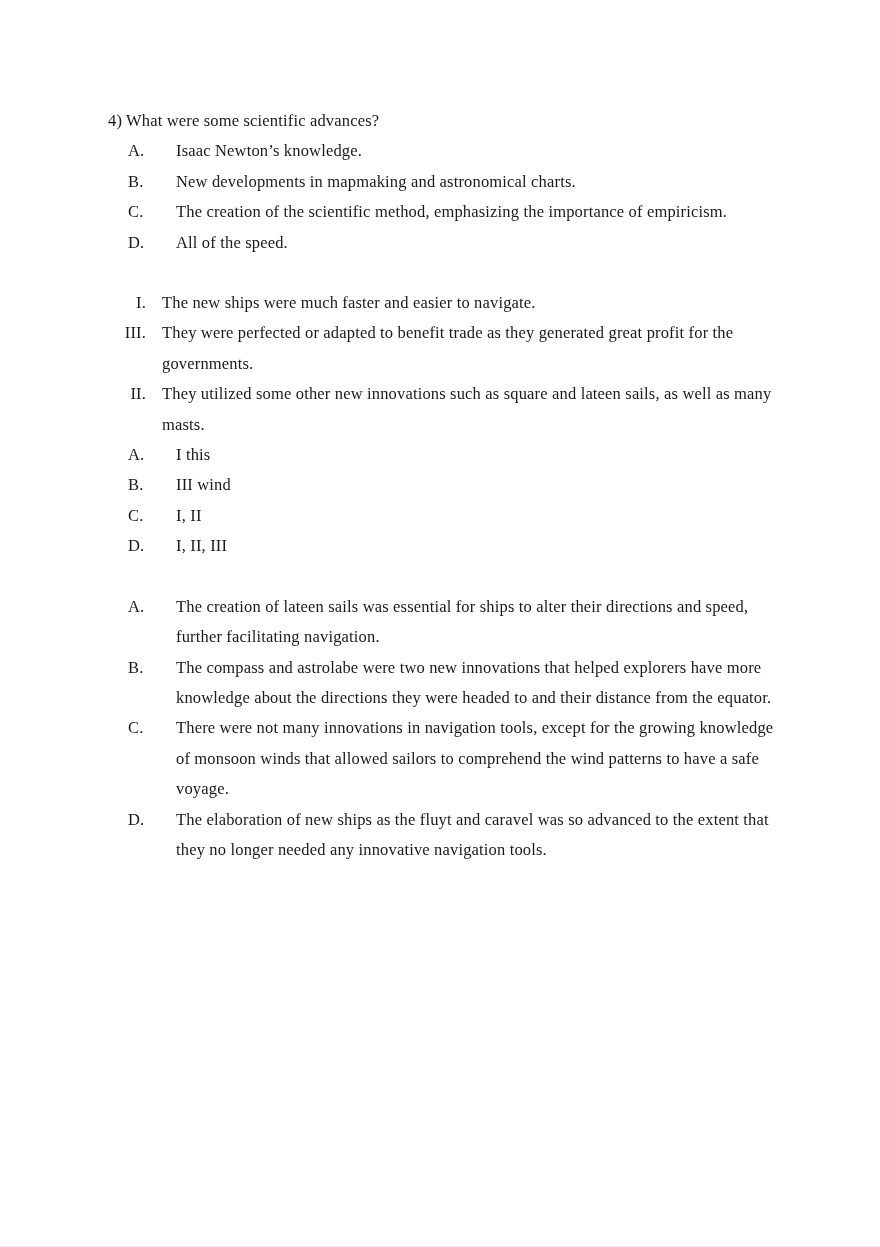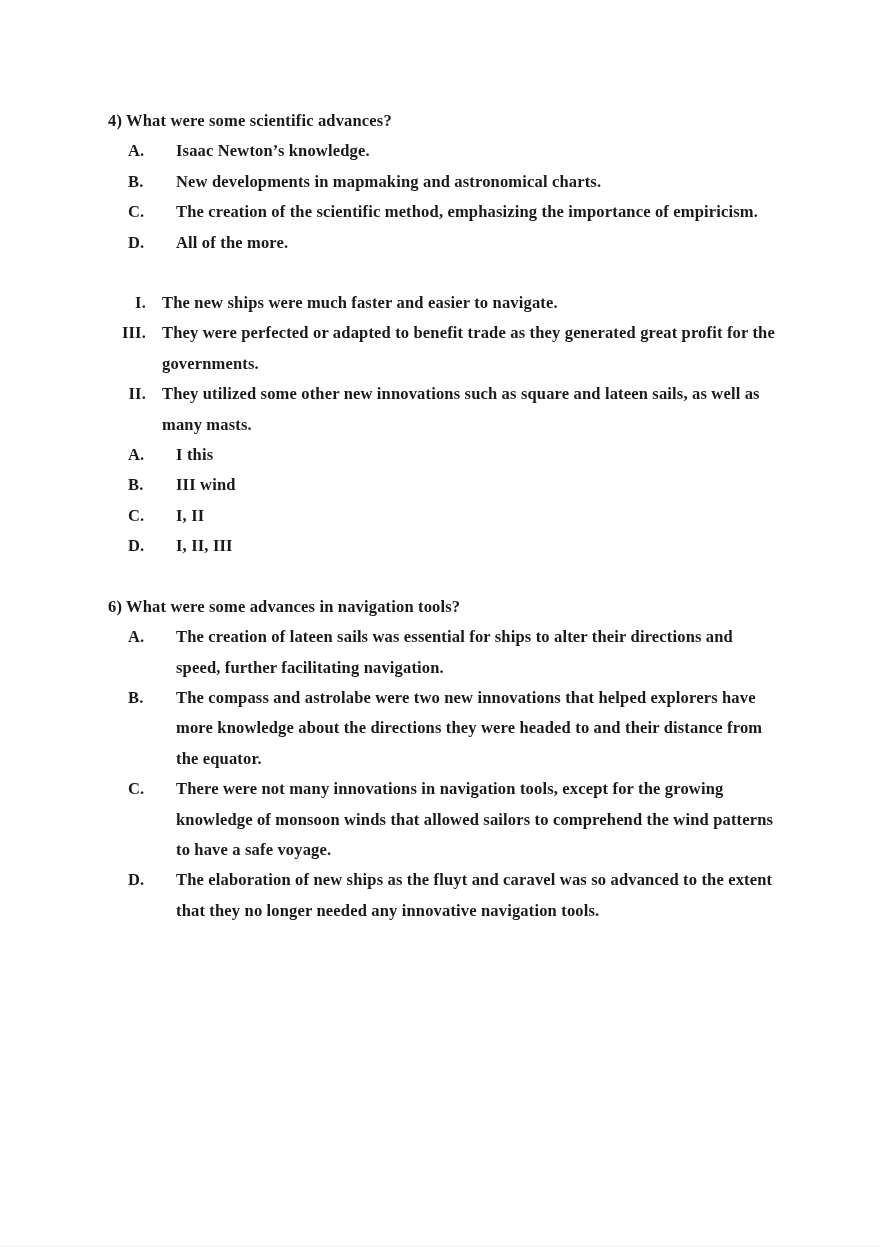--- a/index.html
+++ b/index.html
@@ -19,21 +19,20 @@
     overflow: hidden;
     font-family: "Liberation Serif", "DejaVu Serif", serif;
     color: #1a1a1a;
   }
 
   .page-body {
     position: absolute;
     left: 108px;
     top: 106px;
     width: 668px;
-    font-weight: bold;
   }
 
   
   .question-block {
     margin: 0 0 30px 0;
   }
   .question-block:last-child {
     margin-bottom: 0;
   }
 
@@ -113,21 +112,21 @@
         <li class="option-item">
           <span class="option-marker">B.</span>
           <span class="option-text">New developments in mapmaking and astronomical charts.</span>
         </li>
         <li class="option-item">
           <span class="option-marker">C.</span>
           <span class="option-text">The creation of the scientific method, emphasizing the importance of empiricism.</span>
         </li>
         <li class="option-item">
           <span class="option-marker">D.</span>
-          <span class="option-text">All of the more.</span>
+          <span class="option-text">All of the speed.</span>
         </li>
       </ul>
     </div>
 
     <div class="question-block">
       <ul class="roman-list">
         <li class="roman-item">
           <span class="roman-marker">I.</span>
           <span class="roman-text">The new ships were much faster and easier to navigate.</span>
         </li>
@@ -154,21 +153,20 @@
           <span class="option-text">I, II</span>
         </li>
         <li class="option-item">
           <span class="option-marker">D.</span>
           <span class="option-text">I, II, III</span>
         </li>
       </ul>
     </div>
 
     <div class="question-block">
-      <p class="question-stem">6) What were some advances in navigation tools?</p>
       <ul class="option-list">
         <li class="option-item">
           <span class="option-marker">A.</span>
           <span class="option-text">The creation of lateen sails was essential for ships to alter their directions and speed, further facilitating navigation.</span>
         </li>
         <li class="option-item">
           <span class="option-marker">B.</span>
           <span class="option-text">The compass and astrolabe were two new innovations that helped explorers have more knowledge about the directions they were headed to and their distance from the equator.</span>
         </li>
         <li class="option-item">

